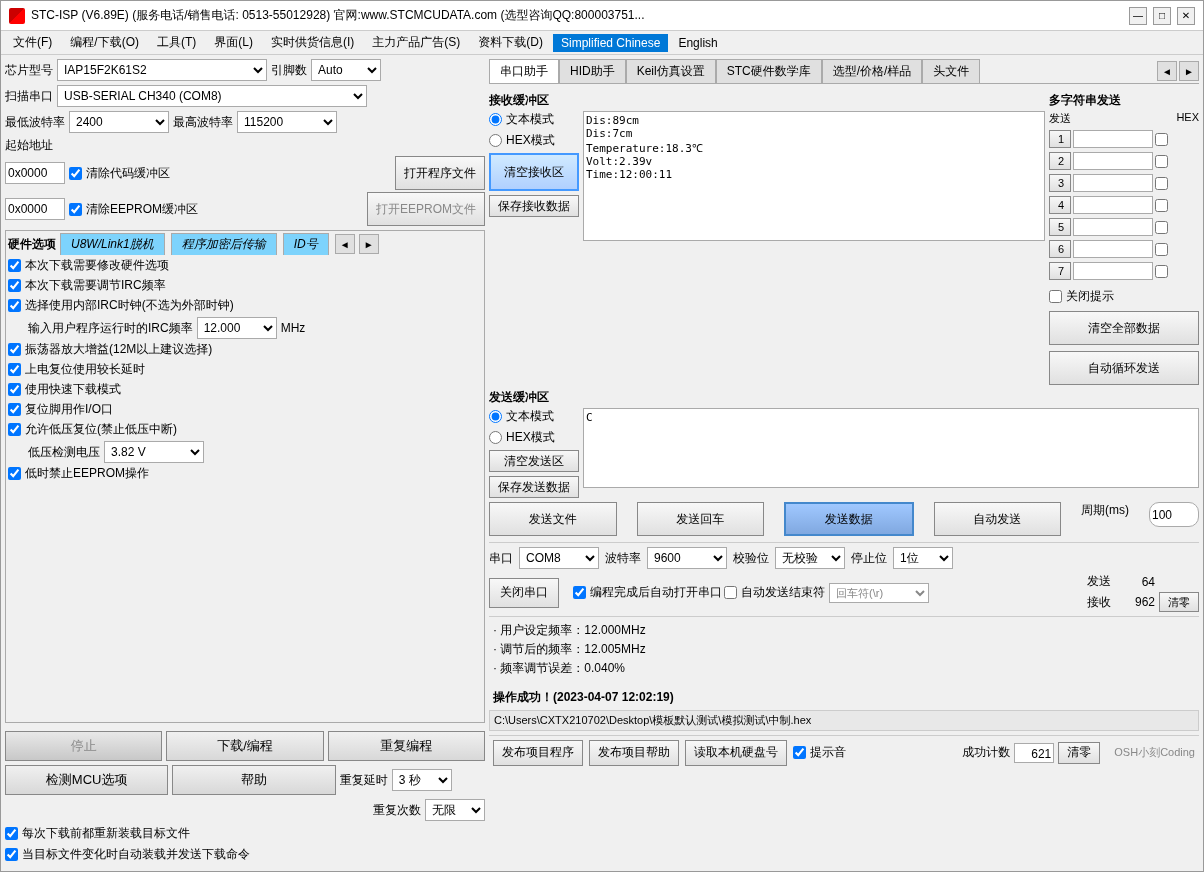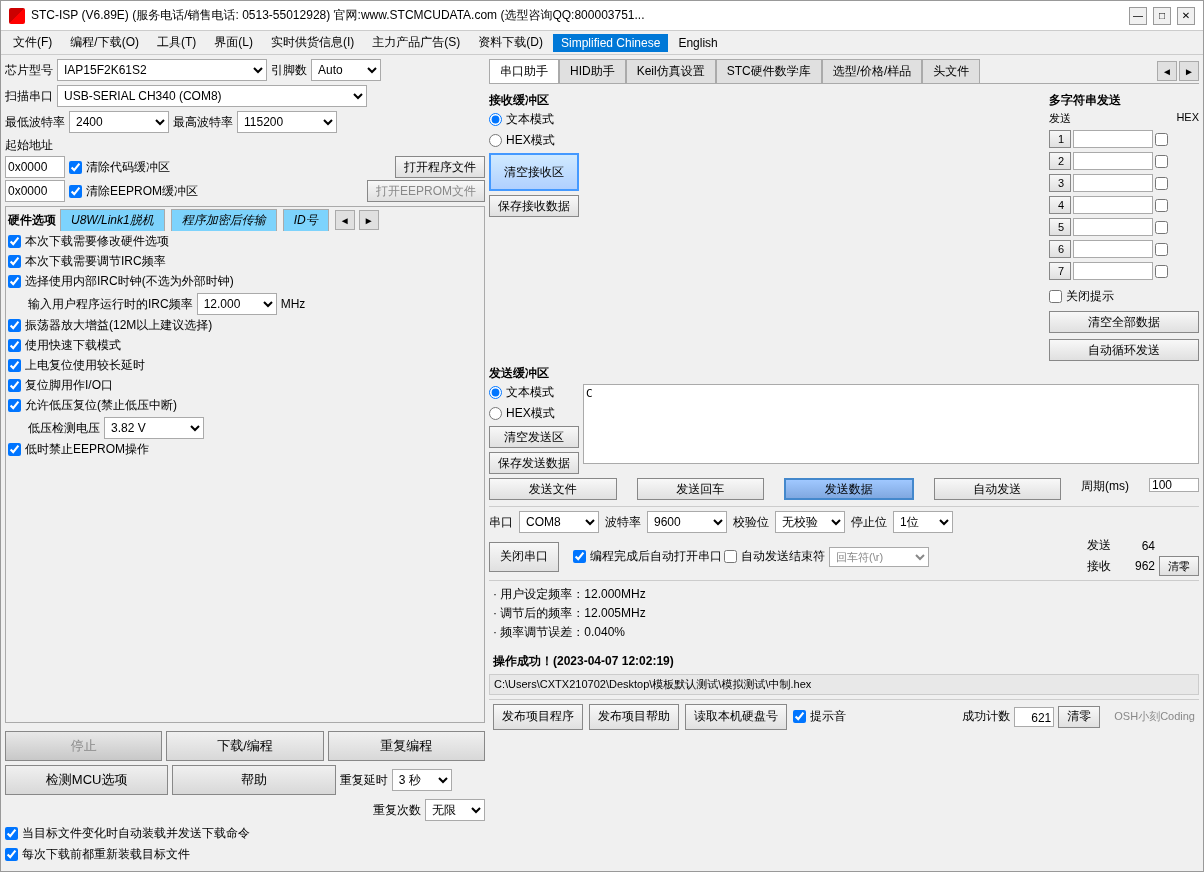--- a/index.html
+++ b/index.html
@@ -95,21 +95,21 @@
       font-size: 12px;
     }
     select, input[type=text] {
       height: 22px;
       border: 1px solid #aaa;
       background: #fff;
       font-size: 12px;
       padding: 0 2px;
     }
     button {
-      height: 22px;
+      height: 34px;
       border: 1px solid #888;
       background: linear-gradient(to bottom, #f8f8f8, #e0e0e0);
       font-size: 12px;
       cursor: pointer;
       padding: 0 8px;
       white-space: nowrap;
     }
     .addr-section {
       display: flex;
       flex-direction: column;
@@ -438,25 +438,25 @@
               <option value="12.000">12.000</option>
             </select>
             <span class="label">MHz</span>
           </div>
           <div class="hw-option">
             <input type="checkbox" checked="" style="">
             <span>振荡器放大增益(12M以上建议选择)</span>
           </div>
           <div class="hw-option">
             <input type="checkbox" checked="" style="">
+            <span>上电复位使用较长延时</span>
+          </div>
+          <div class="hw-option">
+            <input type="checkbox" checked="" style="">
             <span>使用快速下载模式</span>
-          </div>
-          <div class="hw-option">
-            <input type="checkbox" checked="" style="">
-            <span>上电复位使用较长延时</span>
           </div>
           <div class="hw-option">
             <input type="checkbox" checked="" style="">
             <span>复位脚用作I/O口</span>
           </div>
           <div class="hw-option">
             <input type="checkbox" checked="" style="">
             <span>允许低压复位(禁止低压中断)</span>
           </div>
 
@@ -492,25 +492,25 @@
         <div class="btn-row" style="justify-content:flex-end;">
           <span style="margin-left:auto; display:flex; align-items:center; gap:4px;">
             <span class="label">重复次数</span>
             <select style="width:60px;">
               <option value="无限">无限</option>
             </select>
           </span>
         </div>
         <div class="check-row">
           <input type="checkbox" checked="" style="">
-          <span>当目标文件变化时自动装载并发送下载命令</span>
+          <span>每次下载前都重新装载目标文件</span>
         </div>
         <div class="check-row">
           <input type="checkbox" checked="" style="">
-          <span>每次下载前都重新装载目标文件</span>
+          <span>当目标文件变化时自动装载并发送下载命令</span>
         </div>
       </div>
     </div>
 
     <div class="right-panel">
 
       <div class="right-tabs">
         <span class="right-tab active">串口助手</span>
         <span class="right-tab">HID助手</span>
         <span class="right-tab">Keil仿真设置</span>
@@ -537,20 +537,25 @@
                   <input type="radio" name="recv_mode" checked="" style="">
                   <span>文本模式</span>
                 </div>
                 <div style="display:flex; align-items:center; gap:4px;">
                   <input type="radio" name="recv_mode" style="">
                   <span>HEX模式</span>
                 </div>
                 <button class="btn-clear-blue" style="height:38px; font-size:12px;">清空接收区</button>
                 <button style="height:22px; font-size:12px;">保存接收数据</button>
               </div>
+              <textarea class="recv-textarea" style="flex: 1 1 0%; height: 130px; font-family: monospace; font-size: 11px; resize: none; border: 1px solid rgb(170, 170, 170); padding: 2px;">Dis:89cm
+Dis:7cm
+Temperature:18.3℃
+Volt:2.39v
+Time:12:00:11</textarea>
             </div>
           </div>
 
           <div class="multi-send" style="width:150px;">
             <span style="font-size:12px; font-weight:bold;">多字符串发送</span>
             <div class="multi-send-header">
               <span>发送</span>
               <span>HEX</span>
             </div>
             <div style="display:flex; align-items:center; gap:2px; margin-bottom:2px;">
@@ -616,21 +621,21 @@
             </div>
             <textarea style="flex: 1 1 0%; height: 80px; font-family: monospace; font-size: 11px; resize: none; border: 1px solid rgb(170, 170, 170); padding: 2px;">C</textarea>
           </div>
 
           <div class="send-btn-bar" style="margin-top:4px;">
             <button>发送文件</button>
             <button>发送回车</button>
             <button class="active-btn" style="background:linear-gradient(to bottom,#a0c8ff,#80a8e0); border:2px solid #4488cc;">发送数据</button>
             <button>自动发送</button>
             <span class="label">周期(ms)</span>
-            <input type="text" style="width: 50px; height: 14px;" value="100">
+            <input type="text" style="width: 50px; height: 25px; border-radius: 10px;" value="100">
           </div>
         </div>
 
         <div class="serial-row" style="margin-top:6px; border-top:1px solid #ccc; padding-top:4px;">
           <span class="label">串口</span>
           <select class="port-select">
             <option value="COM8">COM8</option>
           </select>
           <span class="label">波特率</span>
           <select class="baud-select">

